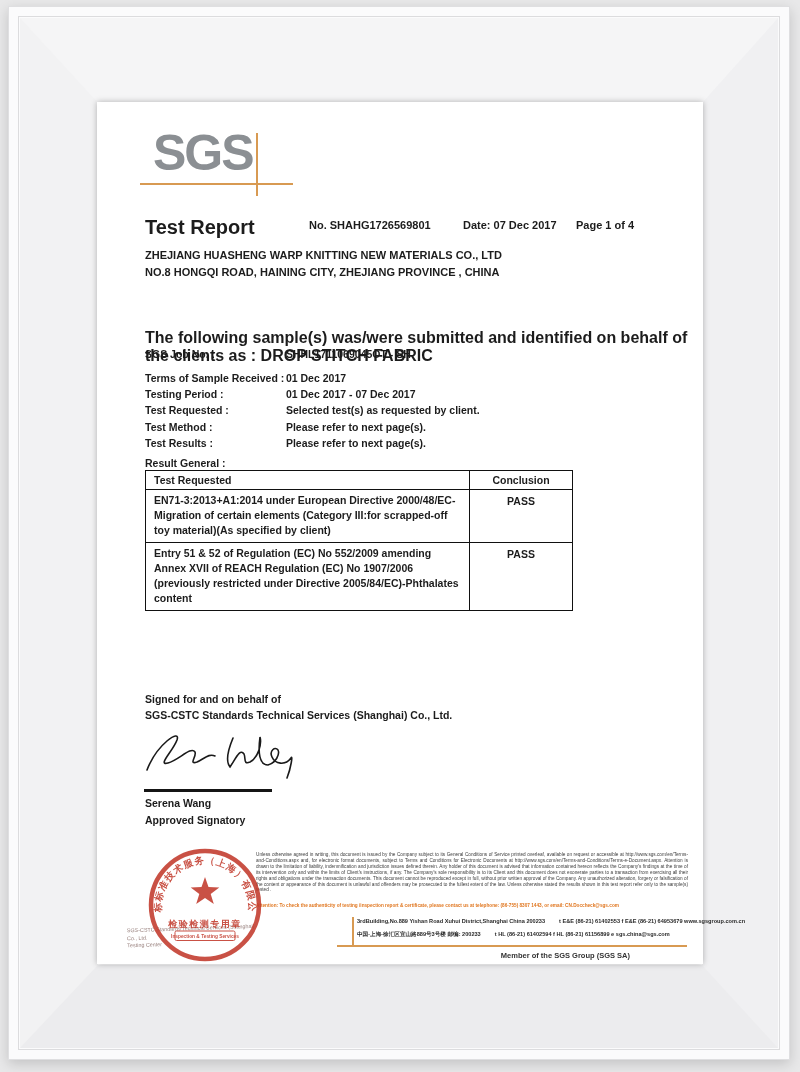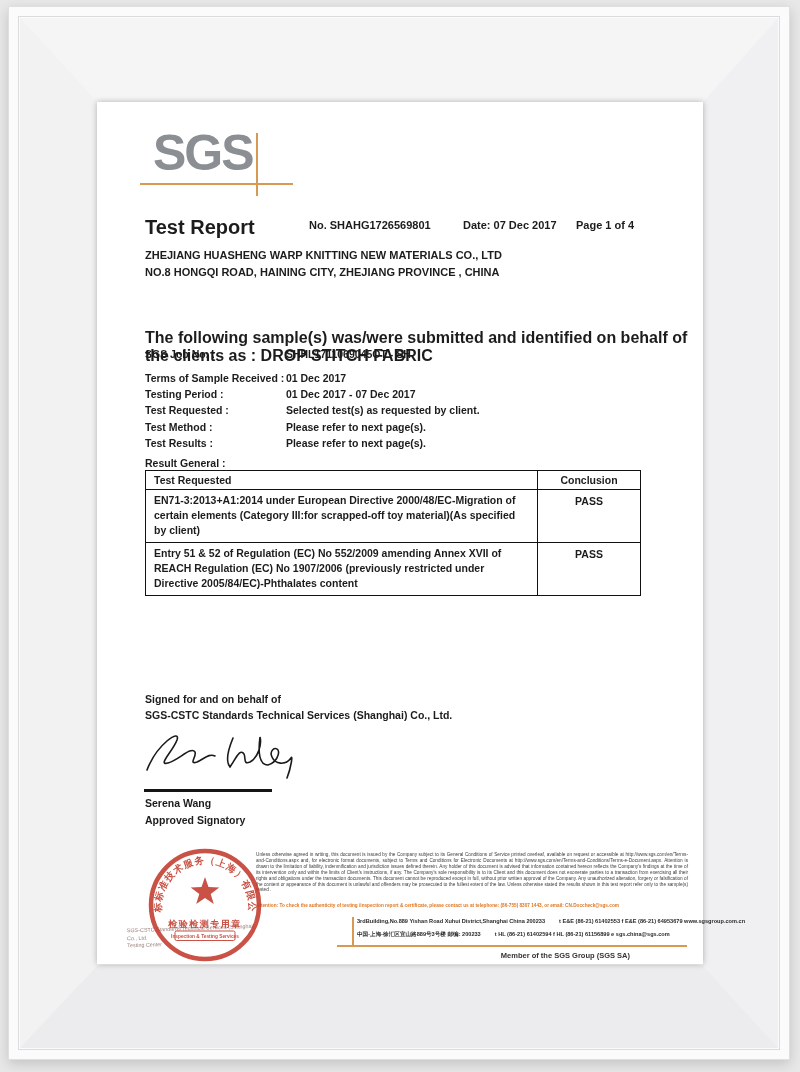--- a/index.html
+++ b/index.html
@@ -27,21 +27,21 @@
   
   .title{font-size:20px;font-weight:800;}
   .hmeta{font-size:11px;font-weight:700;}
   
   .client{font-size:11px;font-weight:700;line-height:17px;}
   .intro{font-size:16px;font-weight:600;}
   .inforow{font-size:10.5px;font-weight:700;white-space:nowrap;}
   .inforow .lbl{display:inline-block;width:138px;}
   .inforow .val{font-weight:600;}
   
-  table.results{border-collapse:collapse;width:496px;table-layout:fixed;}
+  table.results{border-collapse:collapse;width:428px;table-layout:fixed;}
   table.results th,table.results td{border:1.5px solid #111;font-size:10.5px;vertical-align:top;}
   table.results th{font-weight:800;text-align:left;padding:3px 8px;}
   table.results th.conc,table.results td.conc{width:103px;text-align:center;}
   table.results td{font-weight:600;padding:3px 8px 4px 8px;line-height:15px;}
   table.results td.conc{font-weight:700;padding-top:4px;}
   
   .signed{font-size:10.5px;font-weight:600;line-height:15.5px;}
   .sigline{background:#151515;height:2.5px;}
   .signame{font-size:10.5px;font-weight:700;line-height:17px;}
   

